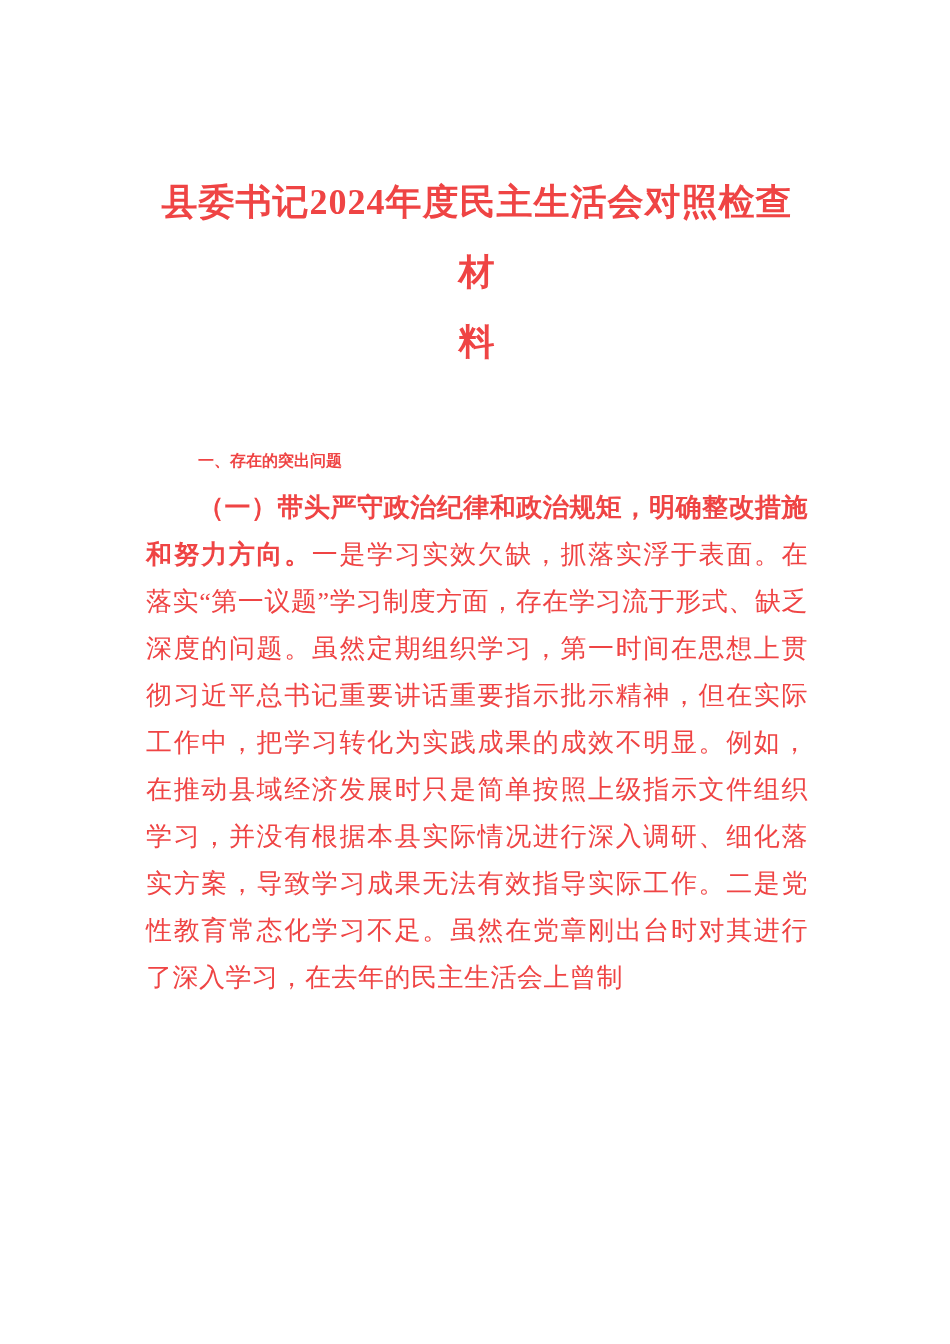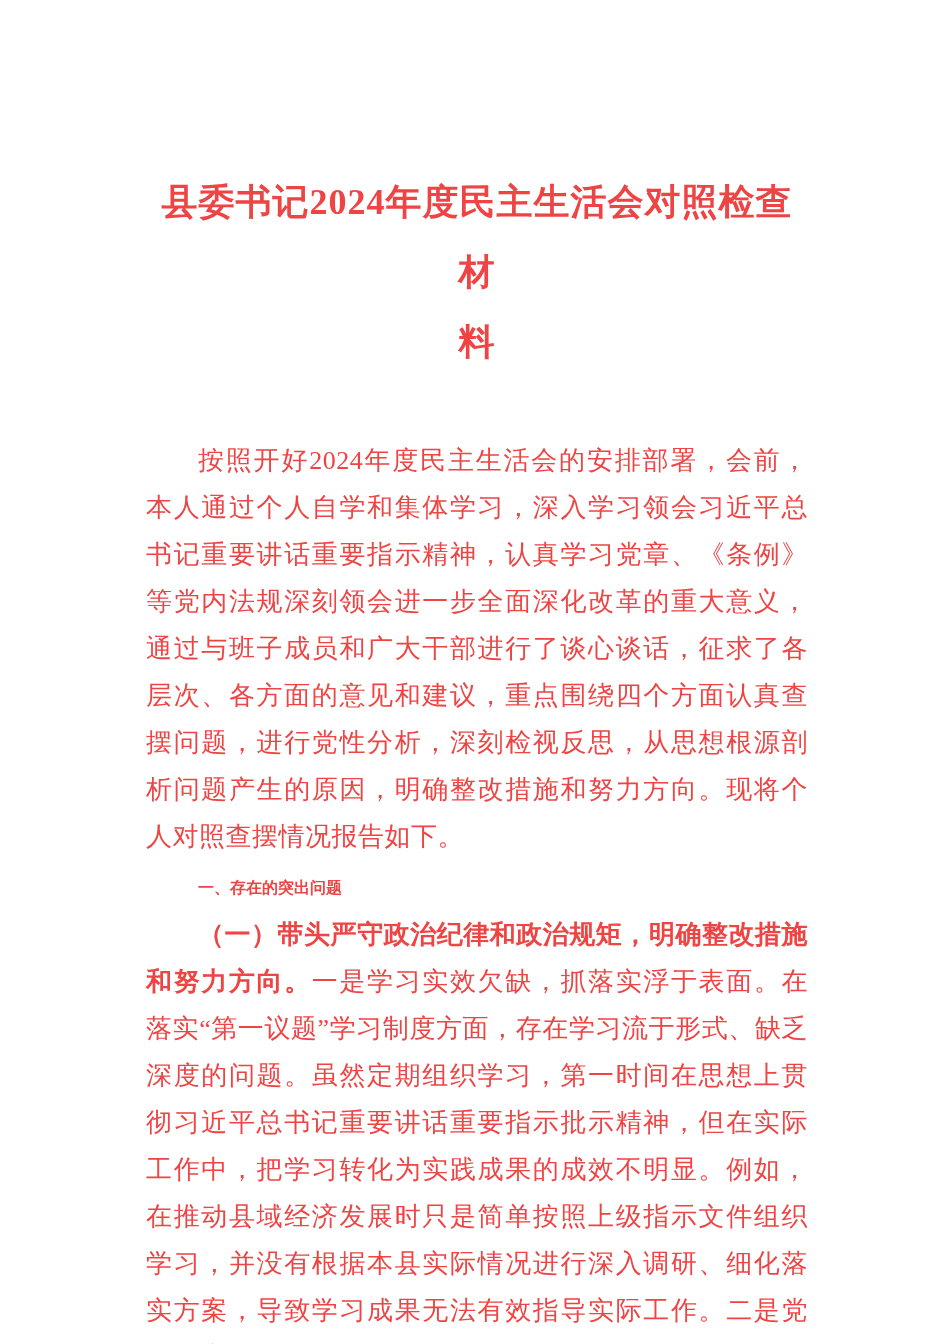--- a/index.html
+++ b/index.html
@@ -42,19 +42,18 @@
     font-weight: bold;
   }
 </style>
 </head>
 <body>
 
 <div class="page">
 
   <h1 class="doc-title"><span>县委书记2024年度民主生活会对照检查材</span><br><span>料</span></h1>
 
-  <p class="body-para">按照开好2024年度民主生活会的安排部署，会前，本人通过个人自学和集体学习，深入学习领会习近平总书记重要讲话重要指示精神，认真学习党章、《条例》等党内法规深刻领会进一步全面深化改革的重大意义，通过与班子成员和广大干部进行了谈心谈话，征求了各层次、各方面的意见和建议，重点围绕四个方面认真查摆问题，进行党性分析，深刻检视反思，从思想根源剖析问题产生的原因，明确整改措施和努力方向。现将个人对照查摆情况报告如下。</p>
 
   <h2 class="section-heading">一、存在的突出问题</h2>
 
   <p class="body-para"><span class="lead-bold">（一）带头严守政治纪律和政治规矩，明确整改措施和努力方向。</span><span>一是学习实效欠缺，抓落实浮于表面。在落实“第一议题”学习制度方面，存在学习流于形式、缺乏深度的问题。虽然定期组织学习，第一时间在思想上贯彻习近平总书记重要讲话重要指示批示精神，但在实际工作中，把学习转化为实践成果的成效不明显。例如，在推动县域经济发展时只是简单按照上级指示文件组织学习，并没有根据本县实际情况进行深入调研、细化落实方案，导致学习成果无法有效指导实际工作。二是党性教育常态化学习不足。虽然在党章刚出台时对其进行了深入学习，在去年的民主生活会上曾制</span></p>
 
 </div>
 
 </body></html>

